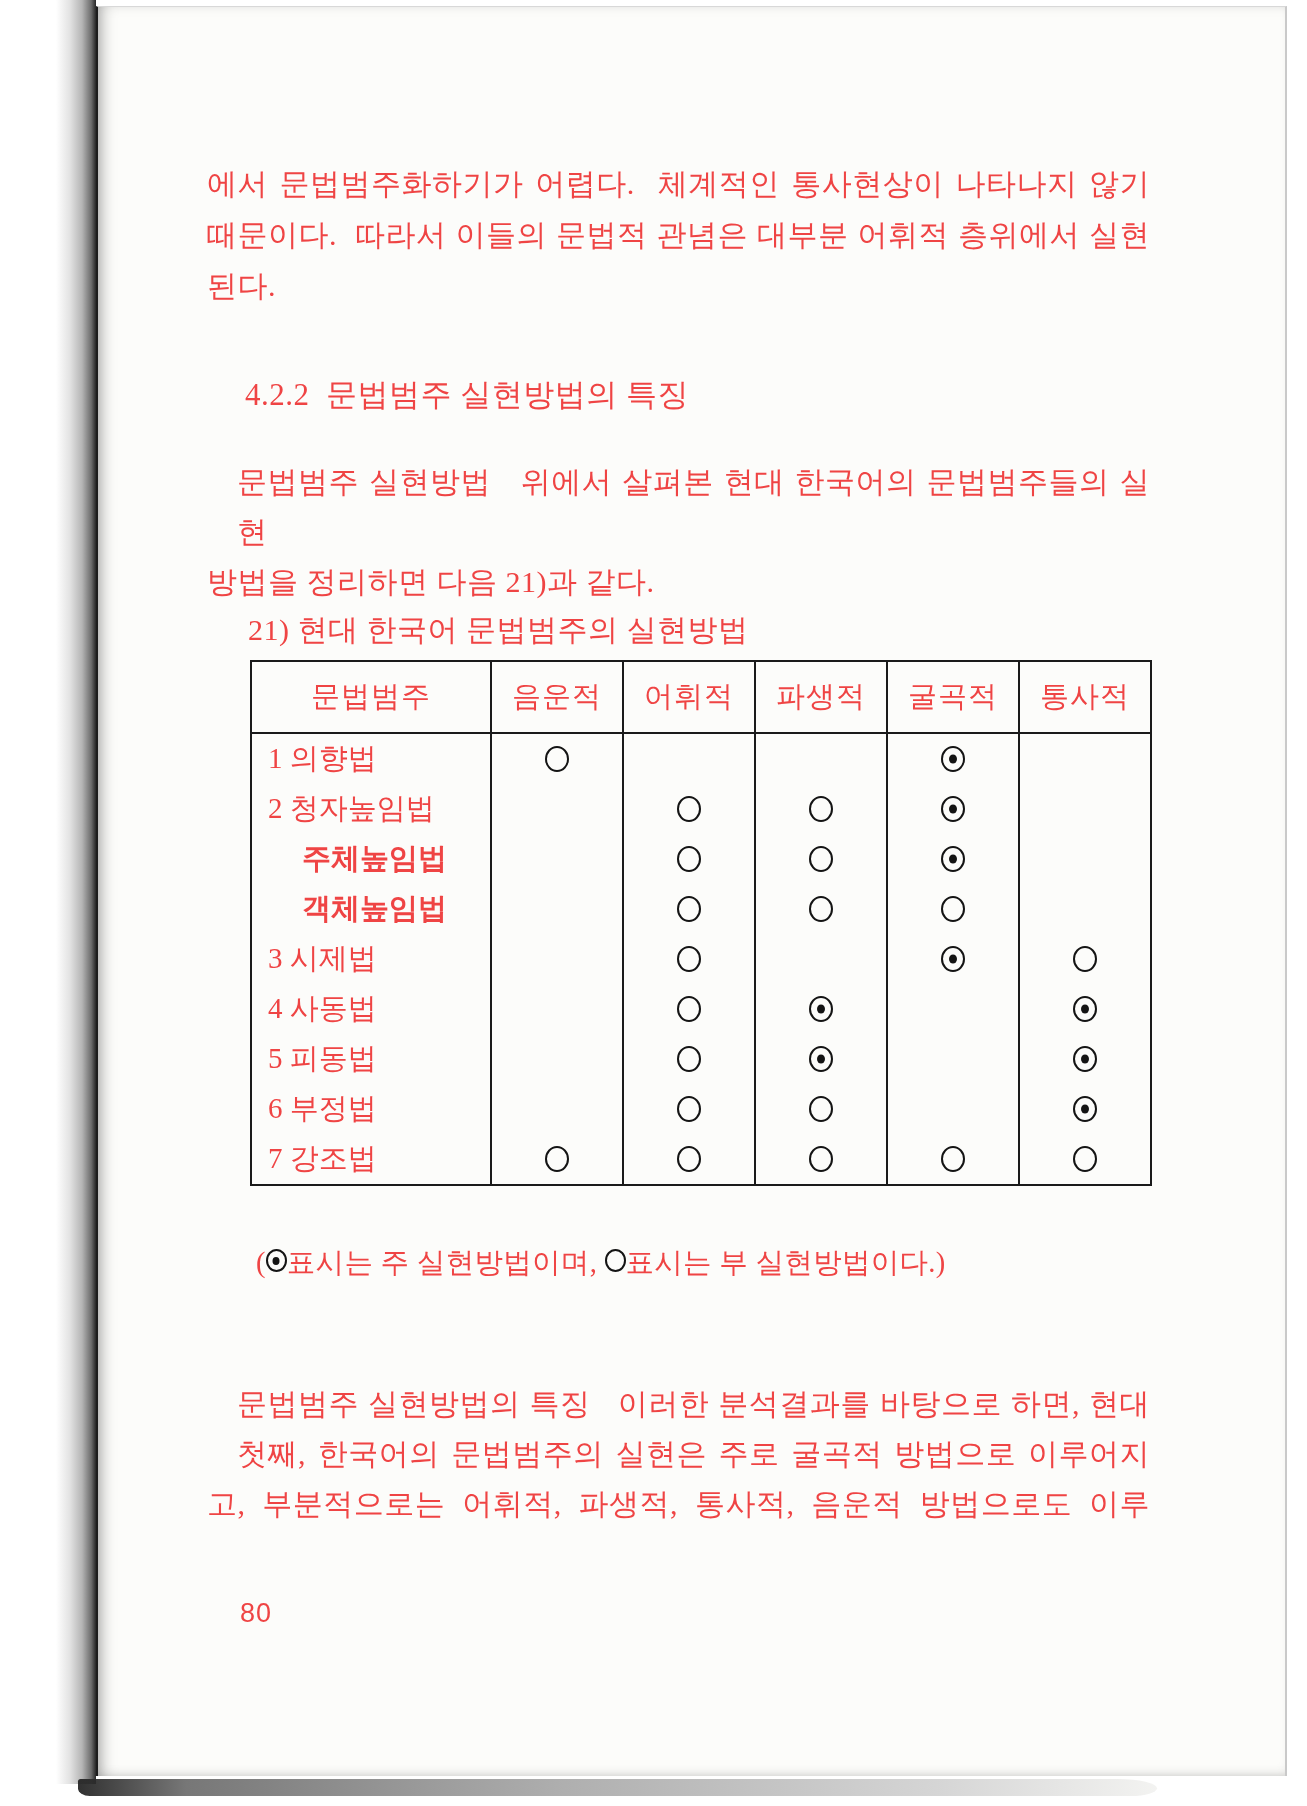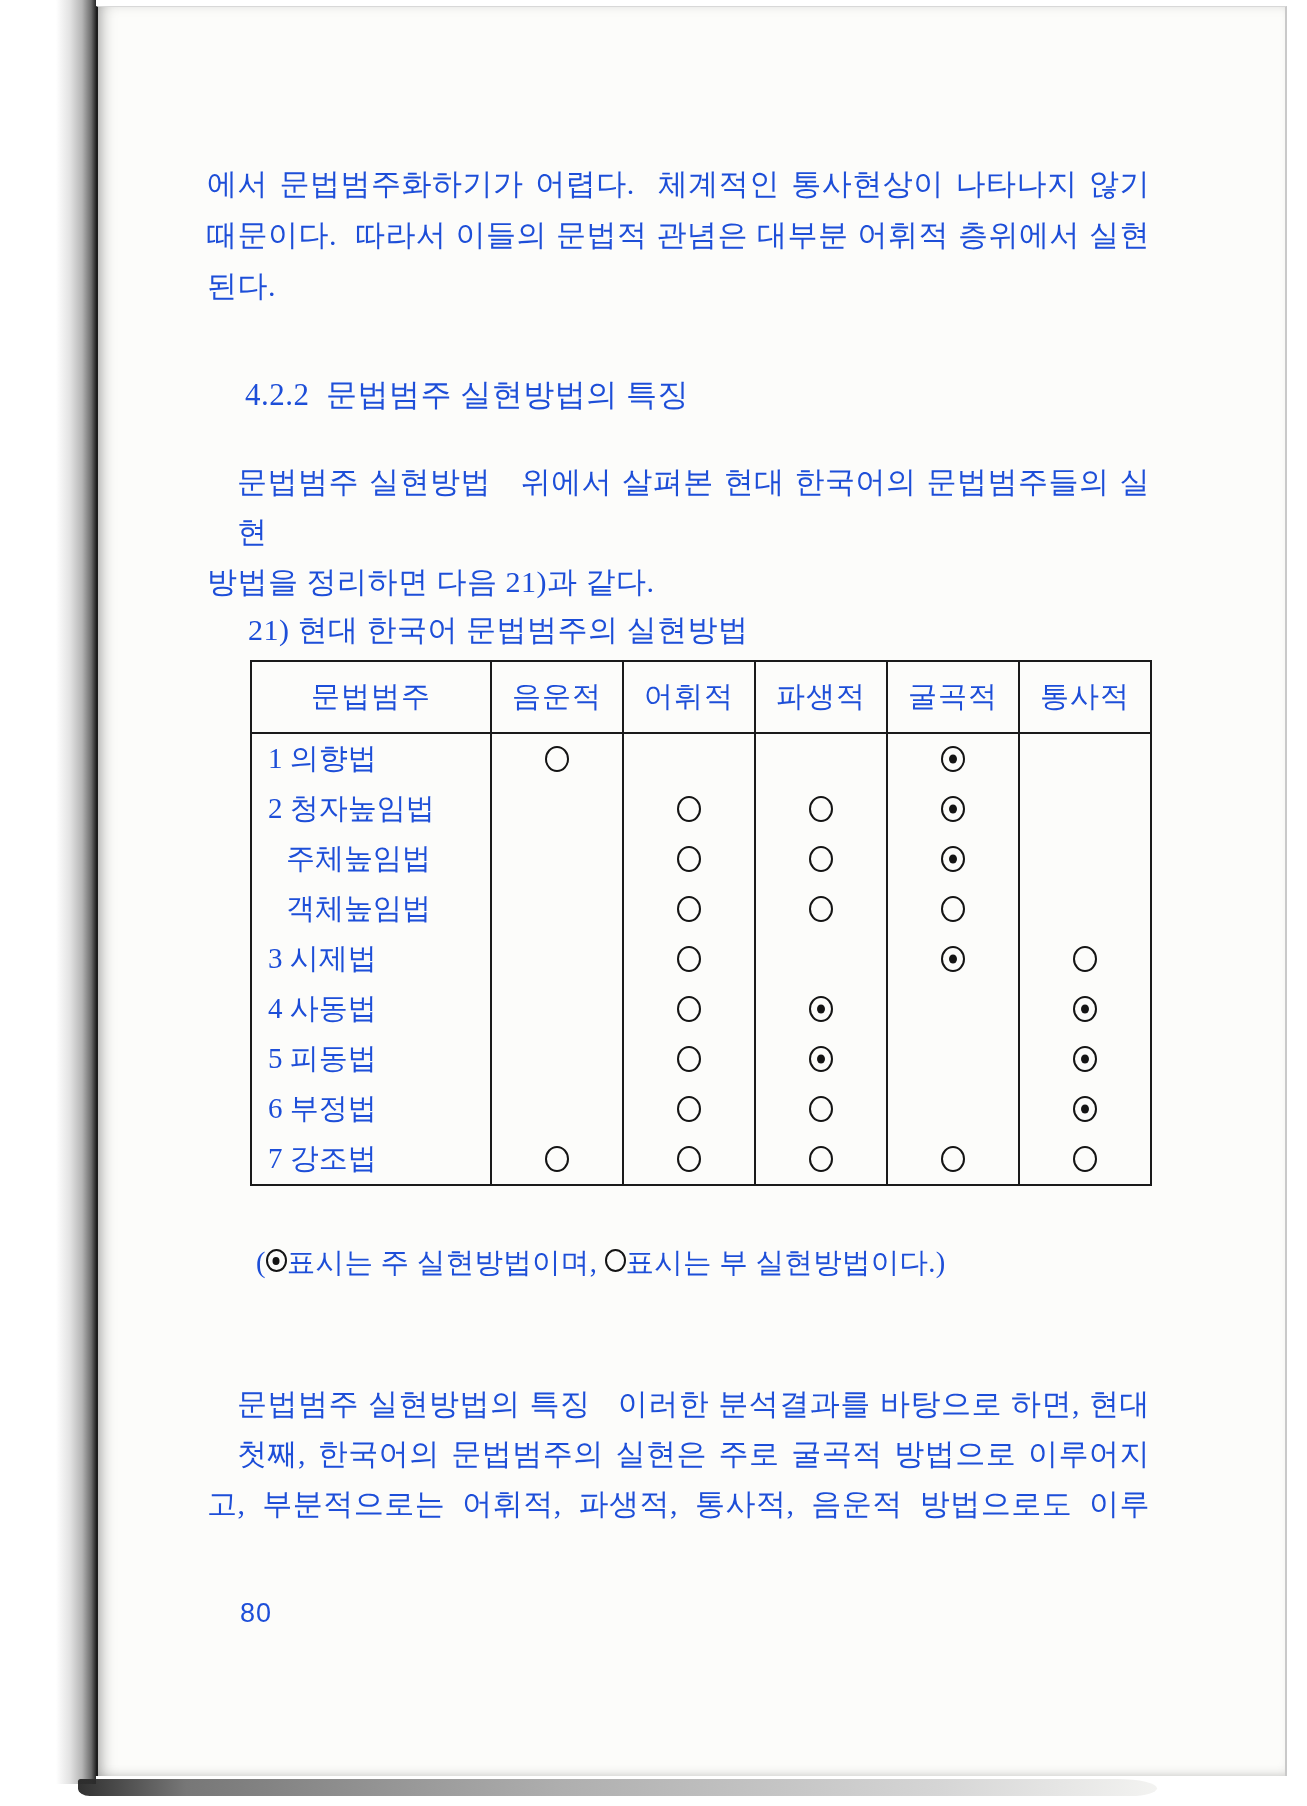--- a/index.html
+++ b/index.html
@@ -1,17 +1,17 @@
 <!DOCTYPE html>
 <html><head>
 <meta charset="utf-8">
 <style>
   html,body{margin:0;padding:0;background:#ffffff;}
   .book{position:relative;width:1307px;height:1806px;background:#ffffff;overflow:hidden;
-        font-family:"Liberation Serif","DejaVu Serif",serif;color:#1d4ed8;}
+        font-family:"Liberation Serif","DejaVu Serif",serif;color:#ef4444;}
   
   .spine{position:absolute;left:56px;top:0;width:40px;height:1784px;
          background:linear-gradient(to right,#ffffff 0%,#e2e2e2 35%,#b5b5b5 65%,#6d6d6d 88%,#262626 100%);}
   .sheet{position:absolute;left:96px;top:6px;right:20px;bottom:30px;background:#fcfcfa;
          border-left:2px solid #1d1d1d;border-right:2px solid #c9c9c9;border-top:1px solid #d8d8d8;
          box-shadow:inset 10px 0 16px -8px rgba(0,0,0,0.38), inset 0 -6px 14px -8px rgba(0,0,0,0.18);}
   .bottom-edge{position:absolute;left:78px;right:150px;bottom:10px;height:17px;
          background:linear-gradient(to right,#1f1f1f 0%,#6b6b6b 10%,#a8a8a8 45%,#d2d2d2 80%,#f2f2f0 100%);
          border-radius:4px 60px 40px 18px / 4px 14px 12px 12px;opacity:.92;}
   .content{position:absolute;inset:0;}
@@ -22,21 +22,21 @@
   .heading{position:absolute;margin:8px;font-weight:normal;font-size:31px;white-space:pre-wrap;letter-spacing:.5px;}
   .caption{position:absolute;font-size:30px;letter-spacing:.5px;white-space:pre-wrap;}
   .tablewrap{position:absolute;left:250px;top:660px;}
   table.grid{border-collapse:collapse;table-layout:fixed;width:902px;font-size:29px;}
   table.grid th,table.grid td{border-left:2px solid #1a1a1a;padding:0;font-weight:normal;}
   table.grid th:first-child,table.grid td:first-child{border-left:none;width:238px;}
   table.grid{border:2.5px solid #1a1a1a;}
   table.grid thead th{height:70px;text-align:center;vertical-align:middle;border-bottom:2.5px solid #1a1a1a;letter-spacing:1px;}
   table.grid tbody td{height:50px;text-align:center;vertical-align:middle;}
   table.grid tbody td.lab{text-align:left;padding-left:16px;white-space:pre;}
-  table.grid tbody tr.sub td.lab{padding-left:34px;}
+  table.grid tbody tr.sub td.lab{padding-left:50px;font-weight:bold;}
   .circle{display:inline-block;width:24px;height:26px;border:2.5px solid #141414;border-radius:50%;
           position:relative;vertical-align:-3px;box-sizing:border-box;}
   .circle.major::after{content:"";position:absolute;left:50%;top:50%;width:8px;height:9px;
           transform:translate(-50%,-50%);border-radius:50%;background:#141414;}
   .circle.sm{width:21px;height:23px;border-width:2.2px;}
   .circle.sm.major::after{width:7px;height:8px;}
   .note{position:absolute;left:256px;top:1244px;font-size:28.5px;letter-spacing:.3px;white-space:pre-wrap;}
   .note span{vertical-align:baseline;}
   .pagenum{position:absolute;left:240px;top:1598px;font-size:27px;font-weight:normal;
            font-family:"Liberation Sans","DejaVu Sans",sans-serif;letter-spacing:1px;}

